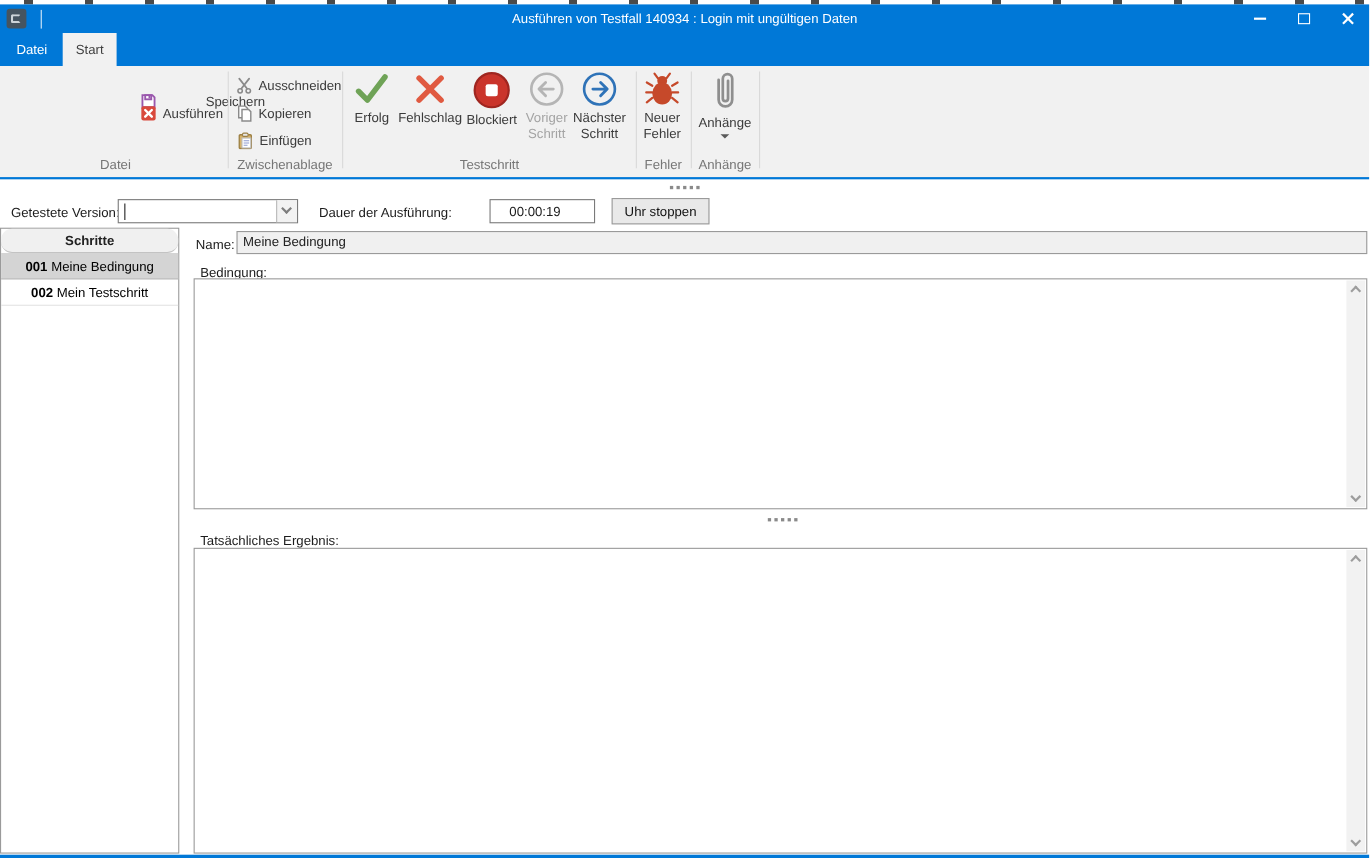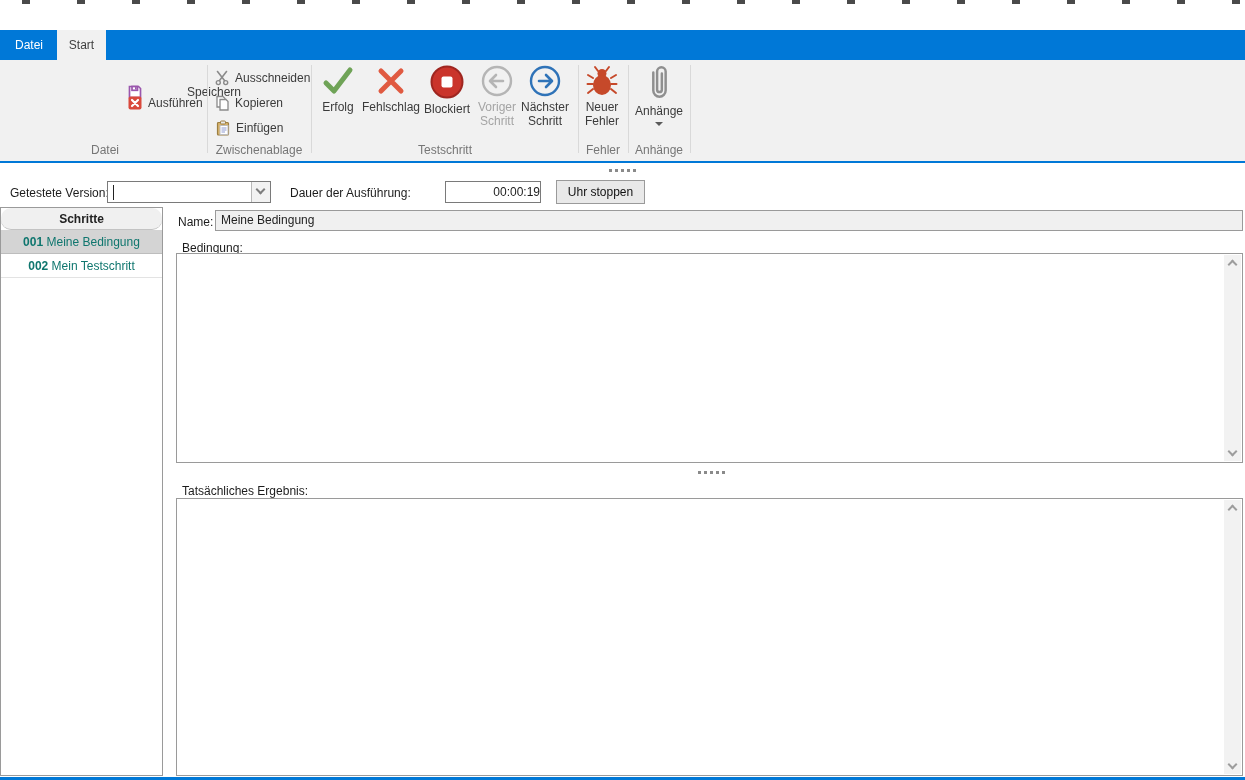--- a/index.html
+++ b/index.html
@@ -46,47 +46,68 @@
   .grip { position:absolute; display:flex; gap:3px; }
   .grip b { width:3px; height:3px; background:#8a8a8a; }
 
   
   .ctl-label { position:absolute; font-size:12px; color:#1c1c1c; }
   .combo { position:absolute; left:107px; top:181px; width:164px; height:22px; background:#fff; border:1px solid #7a7a7a; }
   .combo .caret { position:absolute; left:5px; top:3px; width:1px; height:15px; background:#222; }
   .combo .dd { position:absolute; right:0; top:0; width:19px; height:20px; background:#f2f2f2; border-left:1px solid #b8b8b8; }
   .chev { position:absolute; width:7px; height:7px; border-right:2px solid #7e7e7e; border-bottom:2px solid #7e7e7e; transform:rotate(45deg); }
   .combo .chev { left:5px; top:4px; }
-  .field { position:absolute; background:#fff; border:1px solid #7a7a7a; font-size:12px; line-height:20px; padding-left:2px;text-align:right; }
+  .field { position:absolute; background:#fff; border:1px solid #7a7a7a; font-size:12px; line-height:20px; padding-left:17px; }
   .btn { position:absolute; background:#e9e9e9; border:1px solid #9a9a9a; text-align:center; font-size:12px; color:#111; }
 
   
   .steps { position:absolute; left:0; top:207px; width:163px; height:569px; background:#fff; border:1px solid #9a9a9a; }
   .steps-hd { height:22px; line-height:22px; text-align:center; font-weight:bold; background:#f0f0f0; border-bottom:1px solid #c3c3c3; color:#222;border-radius:10px; }
-  .step-row { height:24px; line-height:24px; text-align:center; border-bottom:1px solid #e3e3e3; color:#0f766e; }
+  .step-row { height:24px; line-height:24px; text-align:center; border-bottom:1px solid #e3e3e3; color:#000000; }
   .step-row.sel { background:#d4d4d4; border-bottom:1px solid #bdbdbd; }
   .step-row b { font-weight:bold; }
 
   
   .namefield { position:absolute; left:215px; top:210px; width:1028px; height:21px; background:#f0f0f0; border:1px solid #9a9a9a; line-height:19px; padding-left:5px; font-size:12px; color:#222; }
   .ta { position:absolute; left:176px; width:1067px; background:#fff; border:1px solid #9a9a9a; }
   .sb { position:absolute; top:1px; right:1px; bottom:1px; width:17px; background:#f2f2f2; }
   .sb .chev { left:5px; border-color:#9d9d9d; }
   .sb .up { top:6px; transform:rotate(225deg); }
   .sb .dn { bottom:6px; transform:rotate(45deg); }
 
   .bottom-border { position:absolute; left:0; top:777px; width:1245px; height:3px; background:#0078d7; }
 </style>
 </head>
 <body>
 
 <div class="win">
 
   <div class="top-noise"></div>
 
+  <div class="titlebar">
+    <div class="app-icon">
+        <div class="app-icon-inner"></div>
+      </div>
+    <div class="qat-sep"></div>
+    <div class="title">Ausführen von Testfall 140934 : Login mit ungültigen Daten</div>
+    <div class="win-controls">
+      <div class="win-btn">
+          <div class="glyph-min"></div>
+        </div>
+      <div class="win-btn">
+          <div class="glyph-max"></div>
+        </div>
+      <div class="win-btn">
+          <div class="glyph-close">
+            <i></i>
+            <i></i>
+          </div>
+        </div>
+    </div>
+  </div>
 
   <div class="tabrow">
     <div class="tab" style="left:8px;width:42px;">Datei</div>
     <div class="tab active" style="left:57px;width:49px;">Start</div>
   </div>
 
   <div class="ribbon">
 
     <div class="rb-small" style="left:127px;top:23px;gap:44px;">
       <svg width="16" height="16" viewBox="0 0 16 16">

